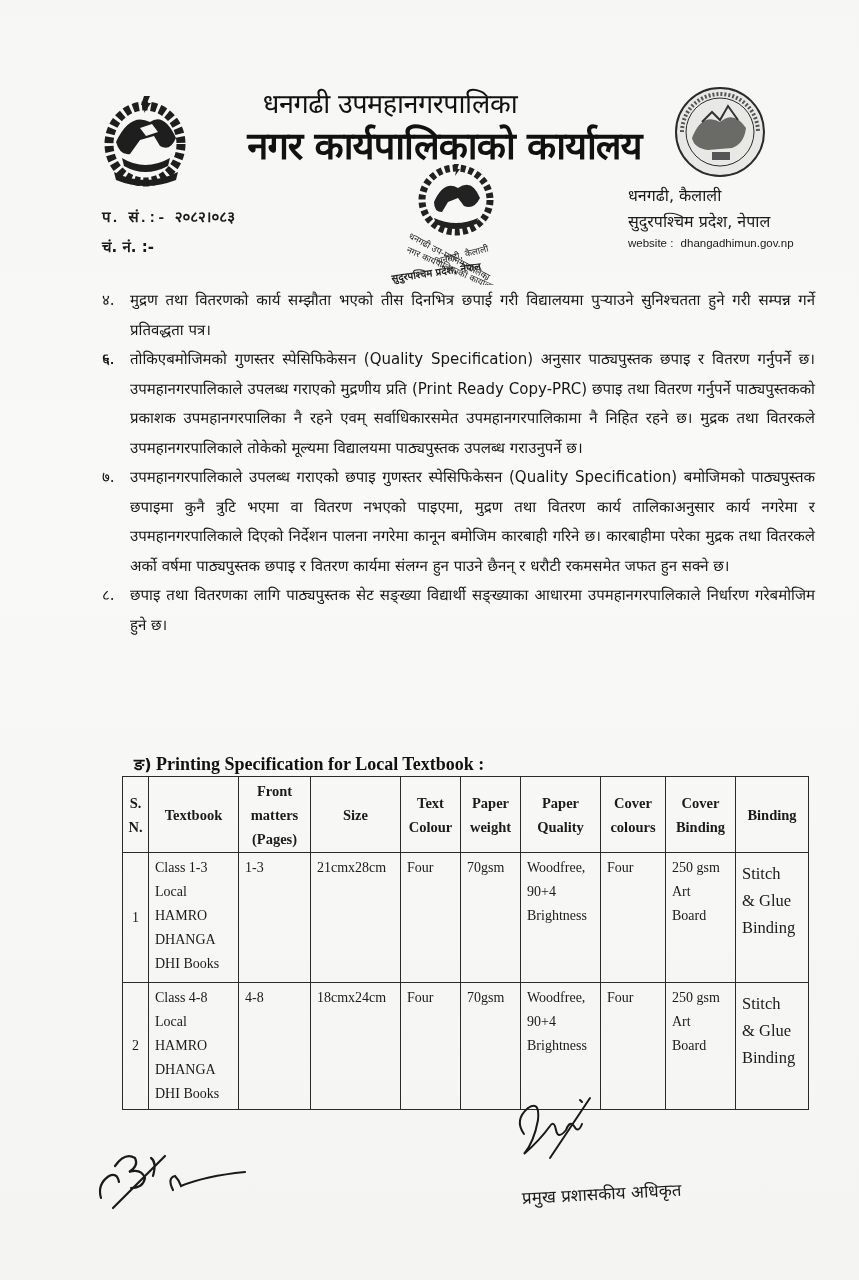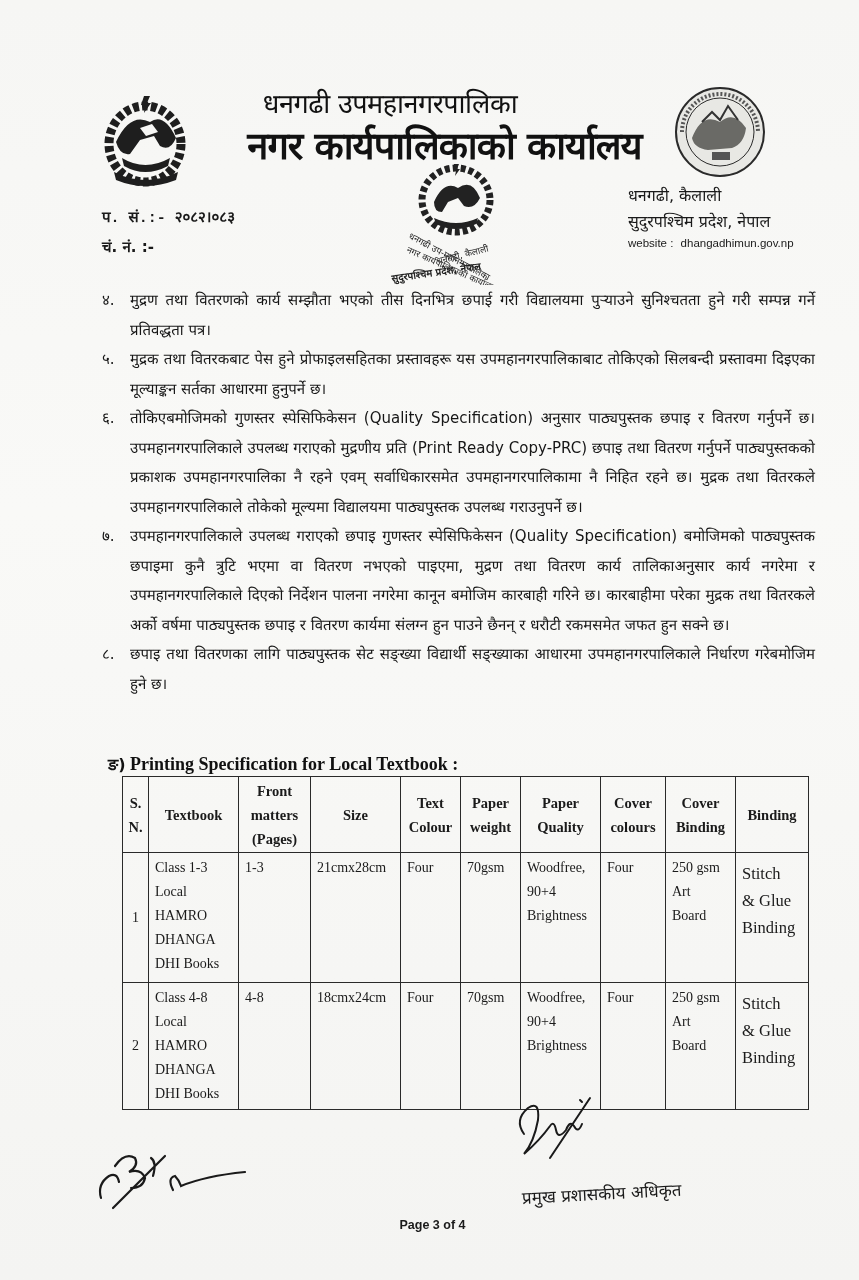--- a/index.html
+++ b/index.html
@@ -22,21 +22,21 @@
   .website-label { margin-right: 4px; }
 
   .stamp { position: absolute; left: 378px; top: 160px; width: 165px; height: 125px; }
 
   
   .clauses { position: absolute; left: 100px; top: 286px; width: 715px; font-family: "DejaVu Sans", sans-serif; font-size: 15px; line-height: 29.5px; color: #161616; }
   .clause { position: relative; padding-left: 30px; text-align: justify; }
   .clause-num { position: absolute; left: 2px; top: 0; }
   .clause + .clause { margin-top: 0px; }
 
-  .spec-title { position: absolute; left: 108px; top: 753px; font-family: "Liberation Serif", serif; font-weight: bold; font-size: 18px; color: #111; }
+  .spec-title { position: absolute; left: 134px; top: 753px; font-family: "Liberation Serif", serif; font-weight: bold; font-size: 18px; color: #111; }
   .spec-title .marker { font-family: "DejaVu Sans", sans-serif; font-weight: bold; font-size: 16px; }
 
   
   table.spec { position: absolute; left: 122px; top: 776px; border-collapse: collapse; font-family: "Liberation Serif", serif; color: #1a1a1a; }
   table.spec th, table.spec td { border: 1.5px solid #2a2a2a; }
   table.spec th { font-weight: bold; font-size: 14.5px; line-height: 24px; text-align: center; vertical-align: middle; height: 76px; padding: 0 2px; }
   table.spec td { font-size: 14px; line-height: 24px; vertical-align: top; padding: 3px 6px; margin-top: 15px; }
   table.spec td.sn { text-align: center; vertical-align: middle; padding: 0; }
   table.spec td.binding { font-size: 16.5px; line-height: 27px; padding-top: 7px; }
   table.spec tr.r1 td { height: 130px; }
@@ -102,21 +102,20 @@
     </g>
   </svg>
 
   <div class="clauses">
     <div class="clause">
       <span class="clause-num">४.</span>
       <span>मुद्रण तथा वितरणको कार्य सम्झौता भएको तीस दिनभित्र छपाई गरी विद्यालयमा पुऱ्याउने सुनिश्चतता हुने गरी सम्पन्न गर्ने प्रतिवद्धता पत्र।</span>
     </div>
     <div class="clause">
       <span class="clause-num">५.</span>
-      <span>मुद्रक तथा वितरकबाट पेस हुने प्रोफाइलसहितका प्रस्तावहरू यस उपमहानगरपालिकाबाट तोकिएको सिलबन्दी प्रस्तावमा दिइएका मूल्याङ्कन सर्तका आधारमा हुनुपर्ने छ।</span>
     </div>
     <div class="clause">
       <span class="clause-num">६.</span>
       <span>तोकिएबमोजिमको गुणस्तर स्पेसिफिकेसन (Quality Specification) अनुसार पाठ्यपुस्तक छपाइ र वितरण गर्नुपर्ने छ। उपमहानगरपालिकाले उपलब्ध गराएको मुद्रणीय प्रति (Print Ready Copy-PRC) छपाइ तथा वितरण गर्नुपर्ने पाठ्यपुस्तकको प्रकाशक उपमहानगरपालिका नै रहने एवम् सर्वाधिकारसमेत उपमहानगरपालिकामा नै निहित रहने छ। मुद्रक तथा वितरकले उपमहानगरपालिकाले तोकेको मूल्यमा विद्यालयमा पाठ्यपुस्तक उपलब्ध गराउनुपर्ने छ।</span>
     </div>
     <div class="clause">
       <span class="clause-num">७.</span>
       <span>उपमहानगरपालिकाले उपलब्ध गराएको छपाइ गुणस्तर स्पेसिफिकेसन (Quality Specification) बमोजिमको पाठ्यपुस्तक छपाइमा कुनै त्रुटि भएमा वा वितरण नभएको पाइएमा, मुद्रण तथा वितरण कार्य तालिकाअनुसार कार्य नगरेमा र उपमहानगरपालिकाले दिएको निर्देशन पालना नगरेमा कानून बमोजिम कारबाही गरिने छ। कारबाहीमा परेका मुद्रक तथा वितरकले अर्को वर्षमा पाठ्यपुस्तक छपाइ र वितरण कार्यमा संलग्न हुन पाउने छैनन् र धरौटी रकमसमेत जफत हुन सक्ने छ।</span>
     </div>
     <div class="clause">
@@ -251,14 +250,13 @@
 
   <svg class="sig-left" viewBox="0 0 170 80">
     <path d="M6 66 Q2 52 14 44 Q22 40 24 50 M20 34 Q30 20 40 26 Q44 34 34 40 Q46 36 50 46 Q48 56 36 56 M56 26 Q62 30 58 44 M18 76 L70 24 M78 58 Q72 46 80 44 Q84 48 86 54 Q110 44 150 40" fill="none" stroke="#1a1a1a" stroke-width="2.2" stroke-linecap="round"></path>
   </svg>
 
   <svg class="sig-right" viewBox="0 0 100 72">
     <path d="M14 44 Q4 30 18 18 Q30 10 28 30 Q24 52 14 64 Q30 50 40 36 Q44 30 46 40 Q48 50 56 40 Q60 30 64 36 Q68 44 72 34 M80 8 L40 68 M70 10 l2 2" fill="none" stroke="#1a1a1a" stroke-width="2" stroke-linecap="round"></path>
   </svg>
 
   <div class="officer-title">प्रमुख प्रशासकीय अधिकृत</div>
-  <div class="page-number">Page 3 of 4</div>
 </div>
 
 </body></html>

